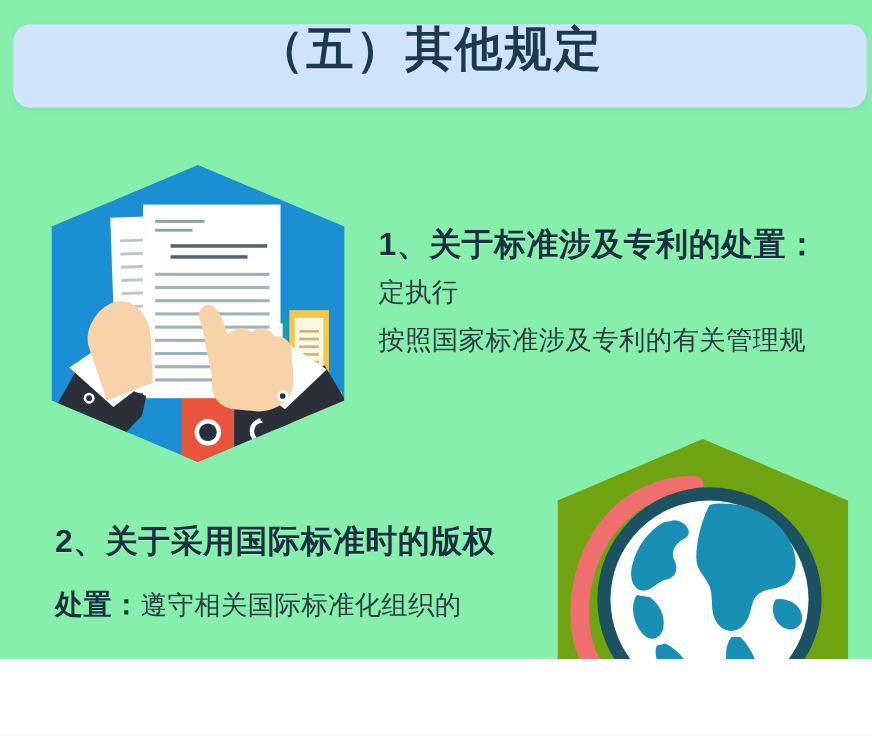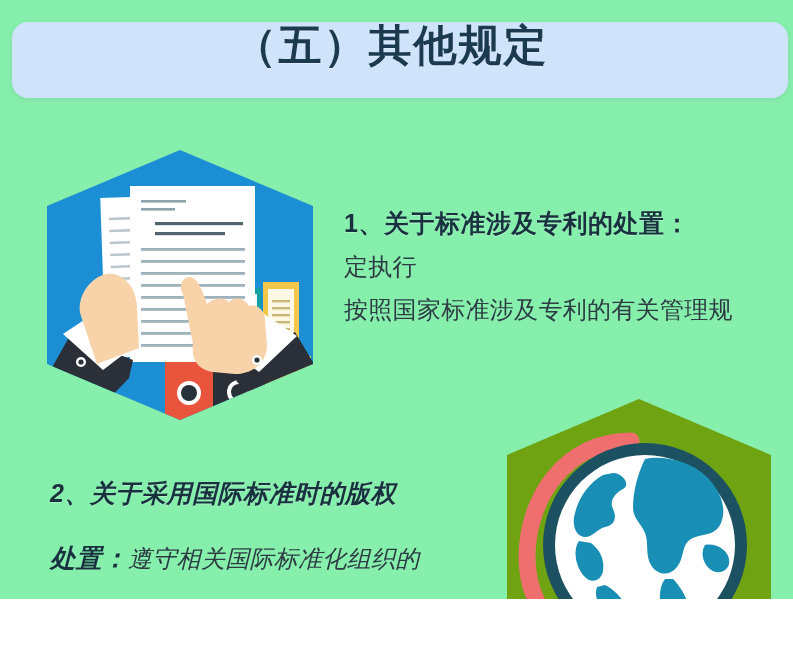--- a/index.html
+++ b/index.html
@@ -79,24 +79,23 @@
   }
   .block-1 {
     left: 344px;
     top: 202px;
     width: 430px;
   }
   .block-2 {
     left: 50px;
     top: 472px;
     width: 430px;
-    font-style: italic;
   }
   .block-heading {
-    font-size: 25px;
+    font-size: 29px;
     font-weight: bold;
     color: #19313f;
     line-height: 43px;
     letter-spacing: 0.5px;
     margin: 0;
     text-shadow: 0 1px 0 rgba(255,255,255,0.3);
   }
   .block-body {
     font-size: 24px;
     color: #2d3b43;
@@ -109,21 +108,21 @@
     font-weight: bold;
     color: #19313f;
     letter-spacing: 0.5px;
   }
   .inline-body {
     font-size: 24px;
     color: #2d3b43;
     letter-spacing: 0.3px;
   }
   .block-2 .mixed-line {
-    line-height: 54px;
+    line-height: 39px;
   }
 </style>
 </head>
 <body>
 
 <div id="page">
 
   <div class="header-bar"></div>
   <div class="header-title">（五）其他规定</div>
 

